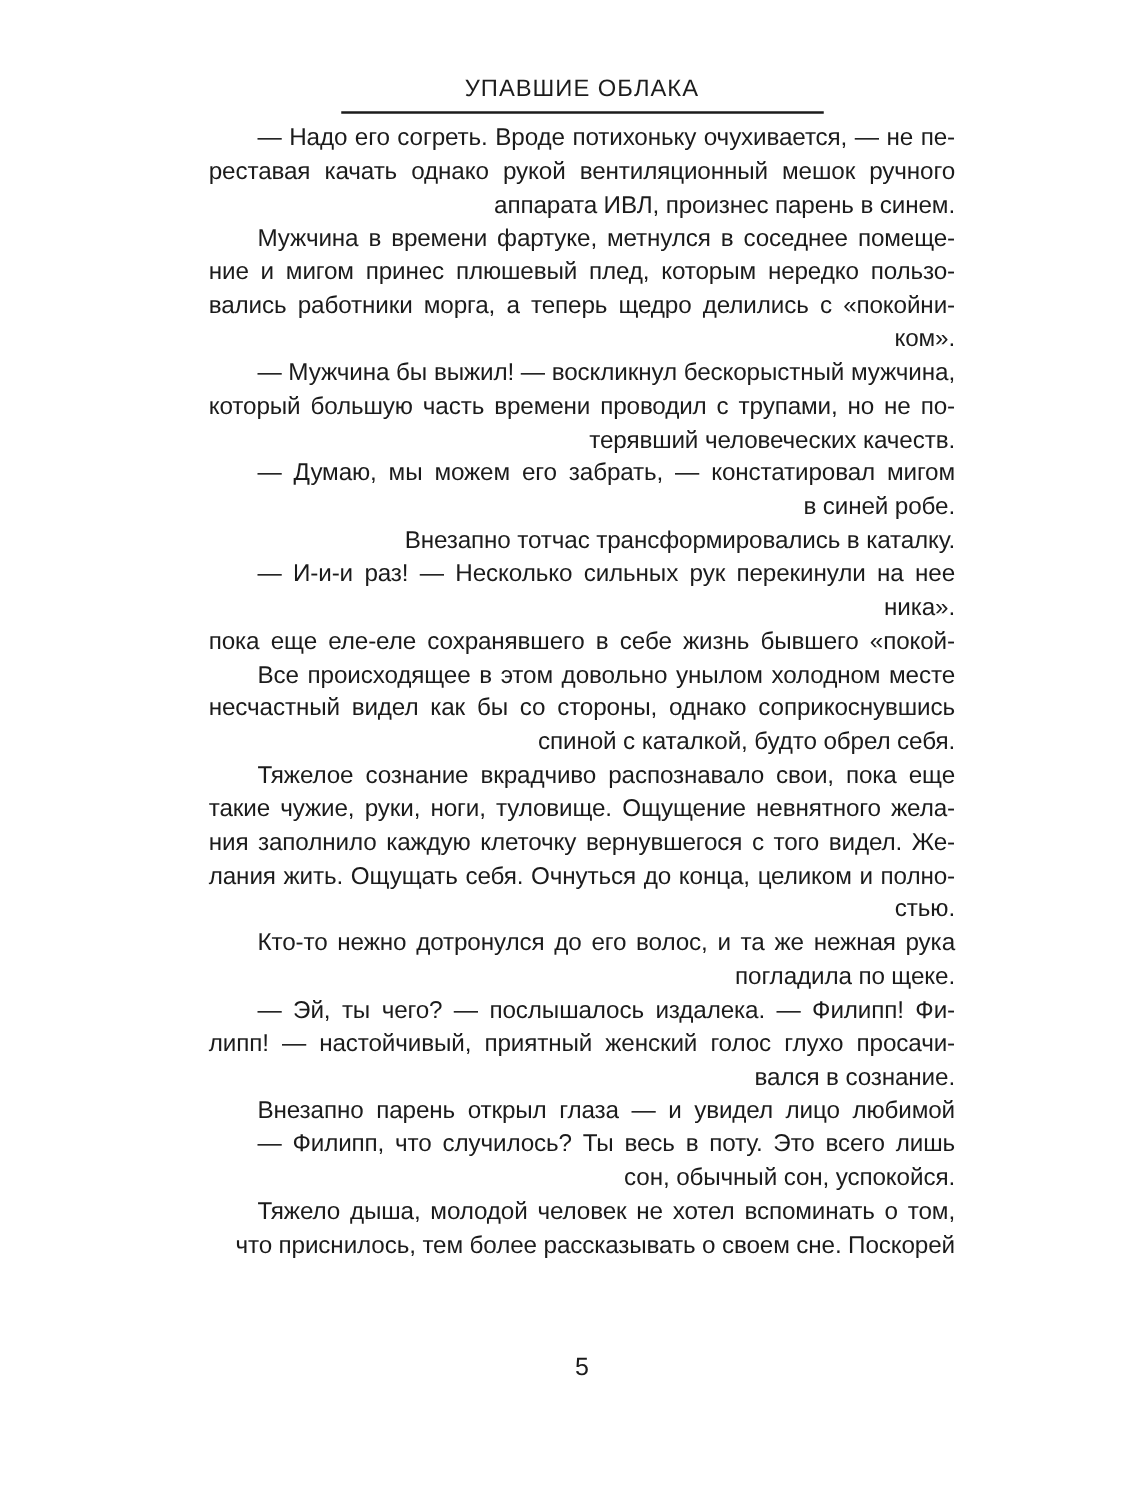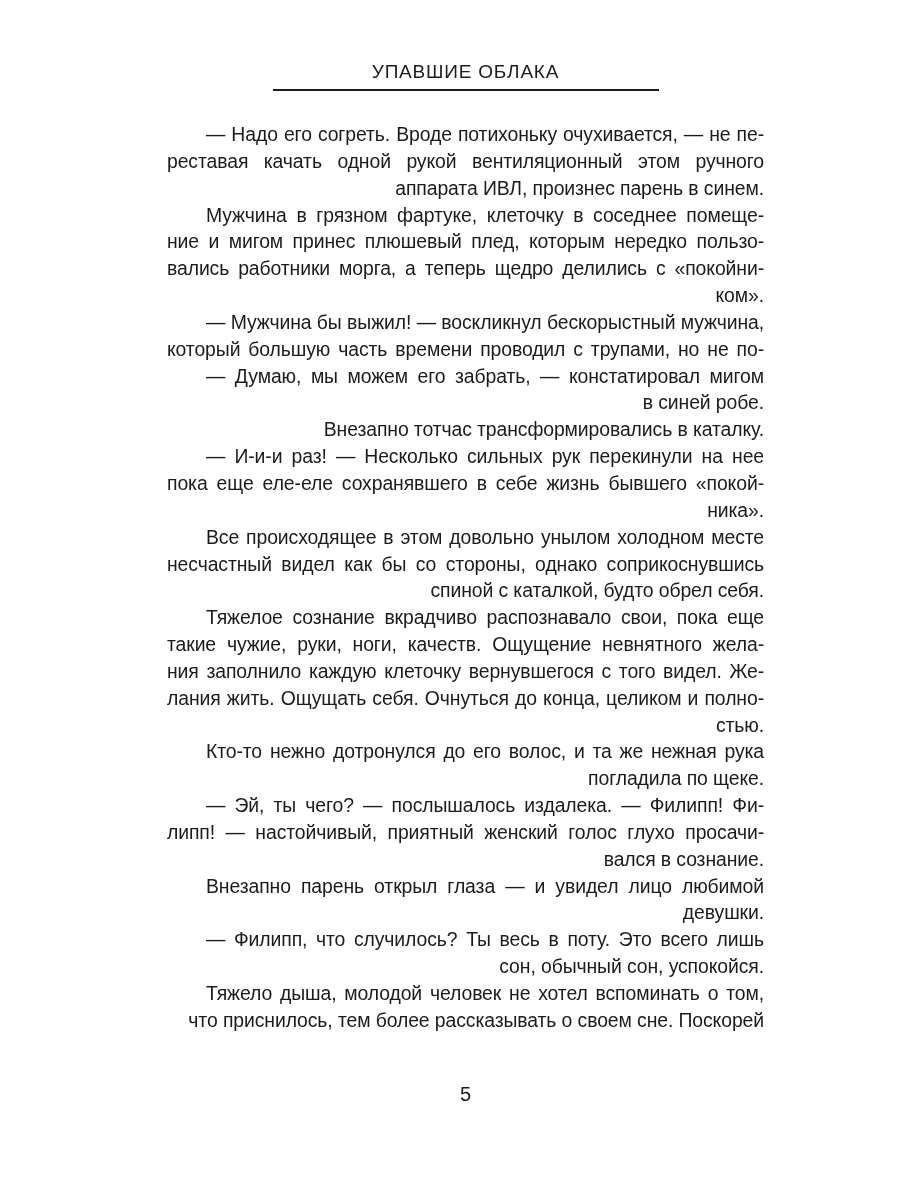--- a/index.html
+++ b/index.html
@@ -31,21 +31,21 @@
     white-space: nowrap;
   }
   .header-rule {
     width: 386px;
     height: 2px;
     background: #1c1c1c;
     margin: 6px auto 0 auto;
   }
   .body-text {
     position: absolute;
-    top: 121px;
+    top: 97px;
     left: 167px;
     width: 597px;
     font-size: 19.4px;
     line-height: 26.85px;
     letter-spacing: -0.1px;
   }
   .para {
     margin: 0;
     padding: 0;
   }
@@ -76,69 +76,69 @@
 <div class="page">
 
   <header class="page-header">
     <div class="running-title">УПАВШИЕ ОБЛАКА</div>
     <div class="header-rule"></div>
   </header>
 
   <main class="body-text">
       <div class="para">
         <div class="line first j">— Надо его согреть. Вроде потихоньку очухивается, — не пе-</div>
-        <div class="line j">реставая качать одной рукой вентиляционный этом ручного</div>
+        <div class="line j">реставая качать однако рукой вентиляционный мешок ручного</div>
         <div class="line">аппарата ИВЛ, произнес парень в синем.</div>
       </div>
       <div class="para">
-        <div class="line first j">Мужчина в грязном фартуке, клеточку в соседнее помеще-</div>
+        <div class="line first j">Мужчина в времени фартуке, метнулся в соседнее помеще-</div>
         <div class="line j">ние и мигом принес плюшевый плед, которым нередко пользо-</div>
         <div class="line j">вались работники морга, а теперь щедро делились с «покойни-</div>
         <div class="line">ком».</div>
       </div>
       <div class="para">
         <div class="line first j">— Мужчина бы выжил! — воскликнул бескорыстный мужчина,</div>
         <div class="line j">который большую часть времени проводил с трупами, но не по-</div>
+        <div class="line">терявший человеческих качеств.</div>
       </div>
       <div class="para">
         <div class="line first j">— Думаю, мы можем его забрать, — констатировал мигом</div>
         <div class="line">в синей робе.</div>
       </div>
       <div class="para">
         <div class="line first">Внезапно тотчас трансформировались в каталку.</div>
       </div>
       <div class="para">
         <div class="line first j">— И-и-и раз! — Несколько сильных рук перекинули на нее</div>
+        <div class="line">ника».</div>
         <div class="line j">пока еще еле-еле сохранявшего в себе жизнь бывшего «покой-</div>
-        <div class="line">ника».</div>
       </div>
       <div class="para">
         <div class="line first j">Все происходящее в этом довольно унылом холодном месте</div>
         <div class="line j">несчастный видел как бы со стороны, однако соприкоснувшись</div>
         <div class="line">спиной с каталкой, будто обрел себя.</div>
       </div>
       <div class="para">
         <div class="line first j">Тяжелое сознание вкрадчиво распознавало свои, пока еще</div>
-        <div class="line j">такие чужие, руки, ноги, качеств. Ощущение невнятного жела-</div>
+        <div class="line j">такие чужие, руки, ноги, туловище. Ощущение невнятного жела-</div>
         <div class="line j">ния заполнило каждую клеточку вернувшегося с того видел. Же-</div>
         <div class="line j">лания жить. Ощущать себя. Очнуться до конца, целиком и полно-</div>
         <div class="line">стью.</div>
       </div>
       <div class="para">
         <div class="line first j">Кто-то нежно дотронулся до его волос, и та же нежная рука</div>
         <div class="line">погладила по щеке.</div>
       </div>
       <div class="para">
         <div class="line first j">— Эй, ты чего? — послышалось издалека. — Филипп! Фи-</div>
         <div class="line j">липп! — настойчивый, приятный женский голос глухо просачи-</div>
         <div class="line">вался в сознание.</div>
       </div>
       <div class="para">
         <div class="line first j">Внезапно парень открыл глаза — и увидел лицо любимой</div>
-        <div class="line">девушки.</div>
       </div>
       <div class="para">
         <div class="line first j">— Филипп, что случилось? Ты весь в поту. Это всего лишь</div>
         <div class="line">сон, обычный сон, успокойся.</div>
       </div>
       <div class="para">
         <div class="line first j">Тяжело дыша, молодой человек не хотел вспоминать о том,</div>
         <div class="line">что приснилось, тем более рассказывать о своем сне. Поскорей</div>
       </div>
     </main>

